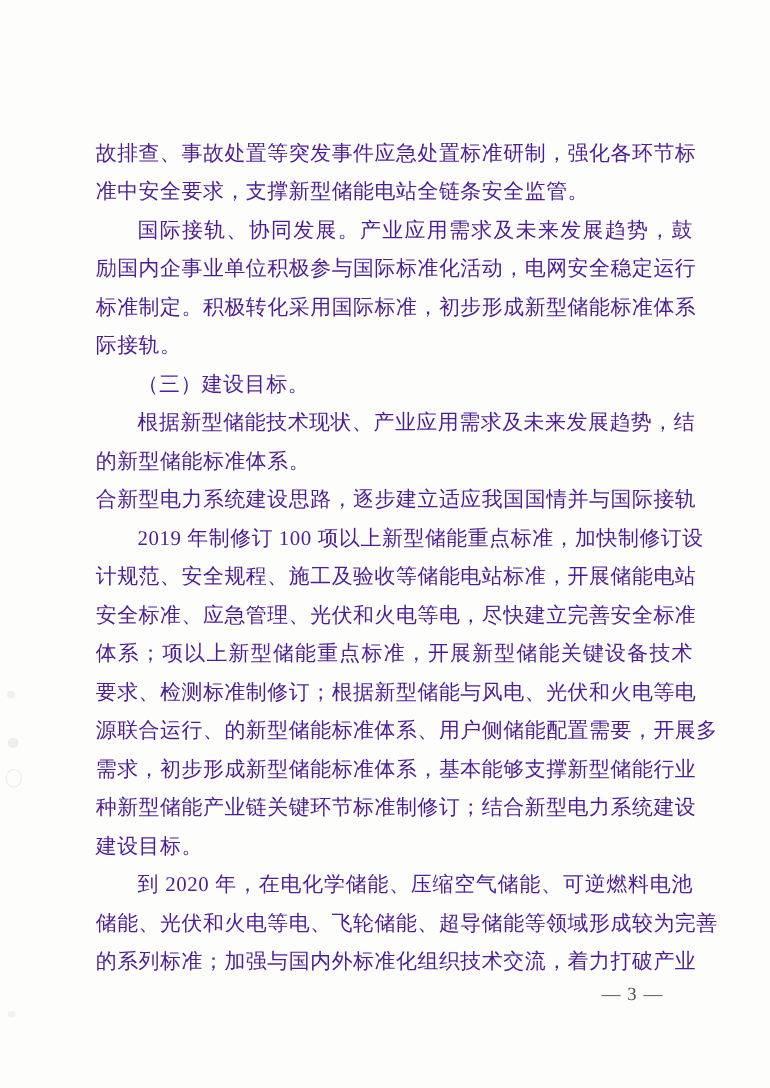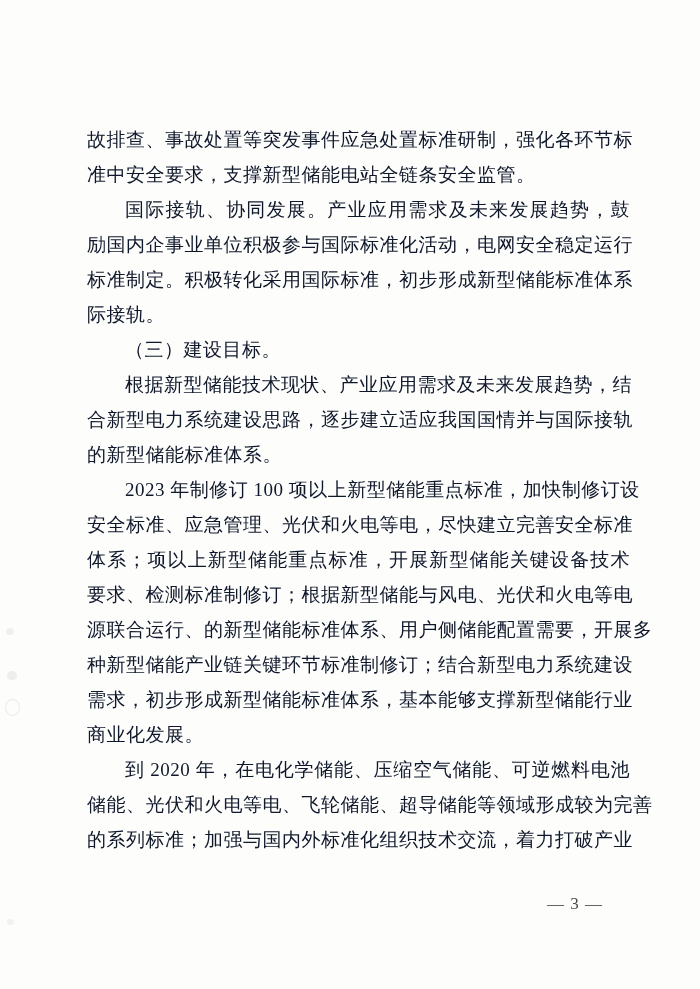--- a/index.html
+++ b/index.html
@@ -16,21 +16,21 @@
     overflow: hidden;
     font-family: "Liberation Serif", "DejaVu Serif", serif;
   }
   .text-block {
     position: absolute;
     left: 87px;
     top: 122px;
     width: 543px;
     font-size: 19px;
     line-height: 35px;
-    color: #0f172a;
+    color: #4c1d95;
     letter-spacing: 0.5px;
   }
   .line {
     white-space: nowrap;
     text-align: justify;
     height: 35px;
   }
   
   .j { text-align-last: justify; }
   
@@ -70,30 +70,31 @@
 
   <div class="text-block">
     <div class="line j">故排查、事故处置等突发事件应急处置标准研制，强化各环节标</div>
     <div class="line l">准中安全要求，支撑新型储能电站全链条安全监管。</div>
     <div class="line j ind">国际接轨、协同发展。产业应用需求及未来发展趋势，鼓</div>
     <div class="line j">励国内企事业单位积极参与国际标准化活动，电网安全稳定运行</div>
     <div class="line j">标准制定。积极转化采用国际标准，初步形成新型储能标准体系</div>
     <div class="line l">际接轨。</div>
     <div class="line l ind">（三）建设目标。</div>
     <div class="line j ind">根据新型储能技术现状、产业应用需求及未来发展趋势，结</div>
+    <div class="line l">的新型储能标准体系。</div>
     <div class="line j">合新型电力系统建设思路，逐步建立适应我国国情并与国际接轨</div>
-    <div class="line l">的新型储能标准体系。</div>
-    <div class="line j ind">2023 年制修订 100 项以上新型储能重点标准，加快制修订设</div>
+    <div class="line j ind">2019 年制修订 100 项以上新型储能重点标准，加快制修订设</div>
+    <div class="line j">计规范、安全规程、施工及验收等储能电站标准，开展储能电站</div>
     <div class="line j">安全标准、应急管理、光伏和火电等电，尽快建立完善安全标准</div>
     <div class="line j">体系；项以上新型储能重点标准，开展新型储能关键设备技术</div>
     <div class="line j">要求、检测标准制修订；根据新型储能与风电、光伏和火电等电</div>
     <div class="line j">源联合运行、的新型储能标准体系、用户侧储能配置需要，开展多</div>
+    <div class="line j">需求，初步形成新型储能标准体系，基本能够支撑新型储能行业</div>
     <div class="line j">种新型储能产业链关键环节标准制修订；结合新型电力系统建设</div>
-    <div class="line j">需求，初步形成新型储能标准体系，基本能够支撑新型储能行业</div>
-    <div class="line l">商业化发展。</div>
+    <div class="line l">建设目标。</div>
     <div class="line j ind">到 2020 年，在电化学储能、压缩空气储能、可逆燃料电池</div>
     <div class="line j">储能、光伏和火电等电、飞轮储能、超导储能等领域形成较为完善</div>
     <div class="line j">的系列标准；加强与国内外标准化组织技术交流，着力打破产业</div>
   </div>
 
   <div class="page-number">— 3 —</div>
 
   <div class="speck speck-a"></div>
   <div class="speck speck-b"></div>
   <div class="speck speck-c"></div>

